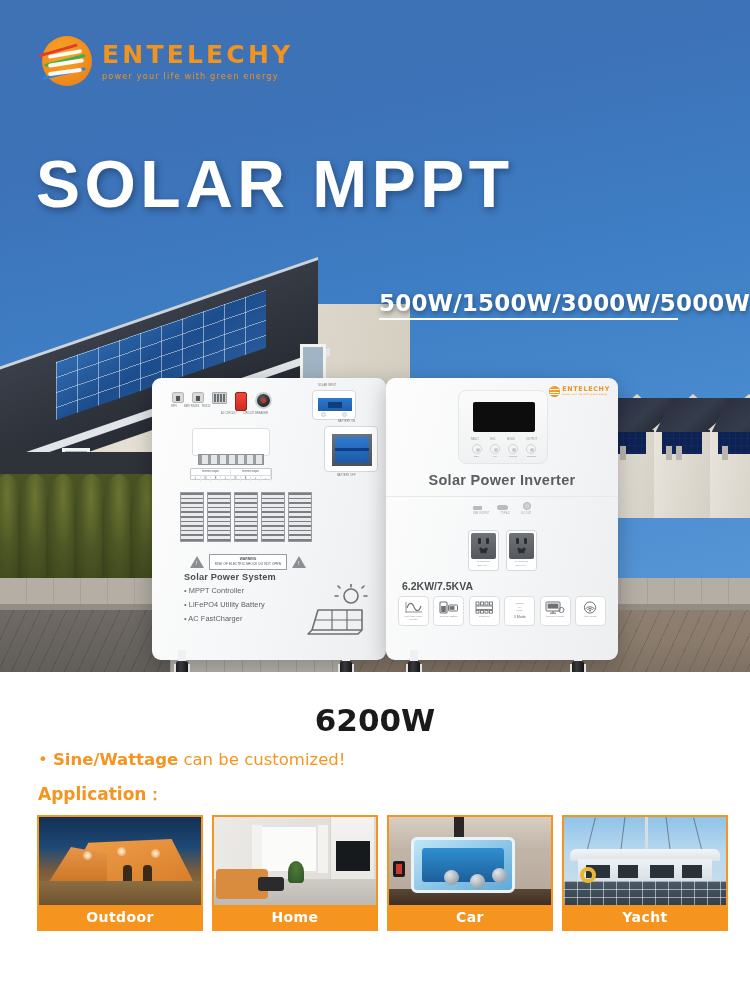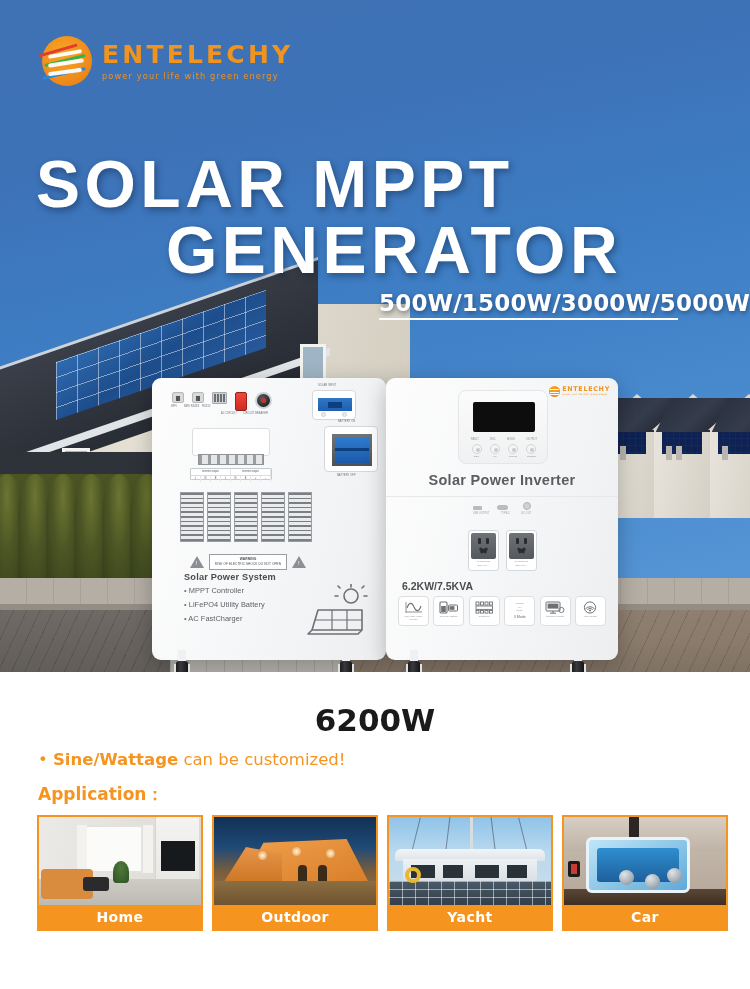--- a/index.html
+++ b/index.html
@@ -558,21 +558,20 @@
       <div class="logo-wave" style="top:34px; width:34px; transform:rotate(-8deg);"></div>
     </div>
     <div class="logo-text-wrap">
       <div class="logo-name">ENTELECHY</div>
       <div class="logo-tag">power your life with green energy</div>
     </div>
   </div>
 
 
   <div class="title1">SOLAR MPPT</div>
-  <div class="title2">GENERATOR</div>
   <div class="watt-line">500W/1500W/3000W/5000W</div>
   <div class="watt-underline"></div>
 
   <div class="unit unit-left">
     <div class="socket-row">
       <div class="mini-socket"></div>
       <div class="mini-socket"></div>
       <div class="sw-block">
           <i></i>
           <i></i>
@@ -851,50 +850,69 @@
 <div class="custom-line">
   <span>•</span>
   <b>Sine/Wattage</b><span> can be customized!</span>
 </div>
 
 <div class="app-head">Application：</div>
 
 <div class="cards">
   <div class="card">
     <div class="pic">
+      <div class="out-art">
+        <div class="tent"></div>
+        <div class="tent2"></div>
+        <div class="ground"></div>
+        <div class="glow" style="left:44px; top:34px;"></div>
+        <div class="glow" style="left:78px; top:30px;"></div>
+        <div class="glow" style="left:112px; top:32px;"></div>
+        <div class="fig" style="left:84px"></div>
+        <div class="fig" style="left:104px"></div>
+      </div>
+    </div>
+    <div class="cap">Outdoor</div>
+  </div>
+
+  <div class="card">
+    <div class="pic">
       <div class="home-art">
         <div class="wall"></div>
         <div class="cab"></div>
         <div class="window"></div>
         <div class="curtain" style="left:38px"></div>
         <div class="curtain" style="left:104px"></div>
         <div class="tv"></div>
         <div class="floor"></div>
         <div class="sofa"></div>
         <div class="plant"></div>
         <div class="table"></div>
       </div>
     </div>
     <div class="cap">Home</div>
   </div>
 
   <div class="card">
     <div class="pic">
-      <div class="out-art">
-        <div class="tent"></div>
-        <div class="tent2"></div>
-        <div class="ground"></div>
-        <div class="glow" style="left:44px; top:34px;"></div>
-        <div class="glow" style="left:78px; top:30px;"></div>
-        <div class="glow" style="left:112px; top:32px;"></div>
-        <div class="fig" style="left:84px"></div>
-        <div class="fig" style="left:104px"></div>
-      </div>
-    </div>
-    <div class="cap">Outdoor</div>
+      <div class="car-art">
+        <div class="seat"></div>
+        <div class="seatgap"></div>
+        <div class="dark"></div>
+        <div class="cooler">
+          <div class="inner">
+            <div class="can" style="left:22px; top:22px;"></div>
+            <div class="can" style="left:48px; top:26px;"></div>
+            <div class="can" style="left:70px; top:20px;"></div>
+          </div>
+        </div>
+        <div class="btn"></div>
+      </div>
+    </div>
+    <div class="cap">Car</div>
   </div>
 
   <div class="card">
     <div class="pic">
       <div class="yacht-art">
         <div class="mast"></div>
         <div class="rig" style="left:26px; transform:rotate(14deg);"></div>
         <div class="rig" style="left:58px; transform:rotate(7deg);"></div>
         <div class="rig" style="left:104px; transform:rotate(-7deg);"></div>
         <div class="rig" style="left:134px; transform:rotate(-14deg);"></div>
@@ -903,32 +921,13 @@
         <div class="wdw" style="left:22px; width:24px;"></div>
         <div class="wdw" style="left:54px; width:20px;"></div>
         <div class="wdw" style="left:86px; width:24px;"></div>
         <div class="wdw" style="left:118px; width:20px;"></div>
         <div class="pv"></div>
         <div class="ring"></div>
       </div>
     </div>
     <div class="cap">Yacht</div>
   </div>
-
-  <div class="card">
-    <div class="pic">
-      <div class="car-art">
-        <div class="seat"></div>
-        <div class="seatgap"></div>
-        <div class="dark"></div>
-        <div class="cooler">
-          <div class="inner">
-            <div class="can" style="left:22px; top:22px;"></div>
-            <div class="can" style="left:48px; top:26px;"></div>
-            <div class="can" style="left:70px; top:20px;"></div>
-          </div>
-        </div>
-        <div class="btn"></div>
-      </div>
-    </div>
-    <div class="cap">Car</div>
-  </div>
 </div>
 
 </body></html>

